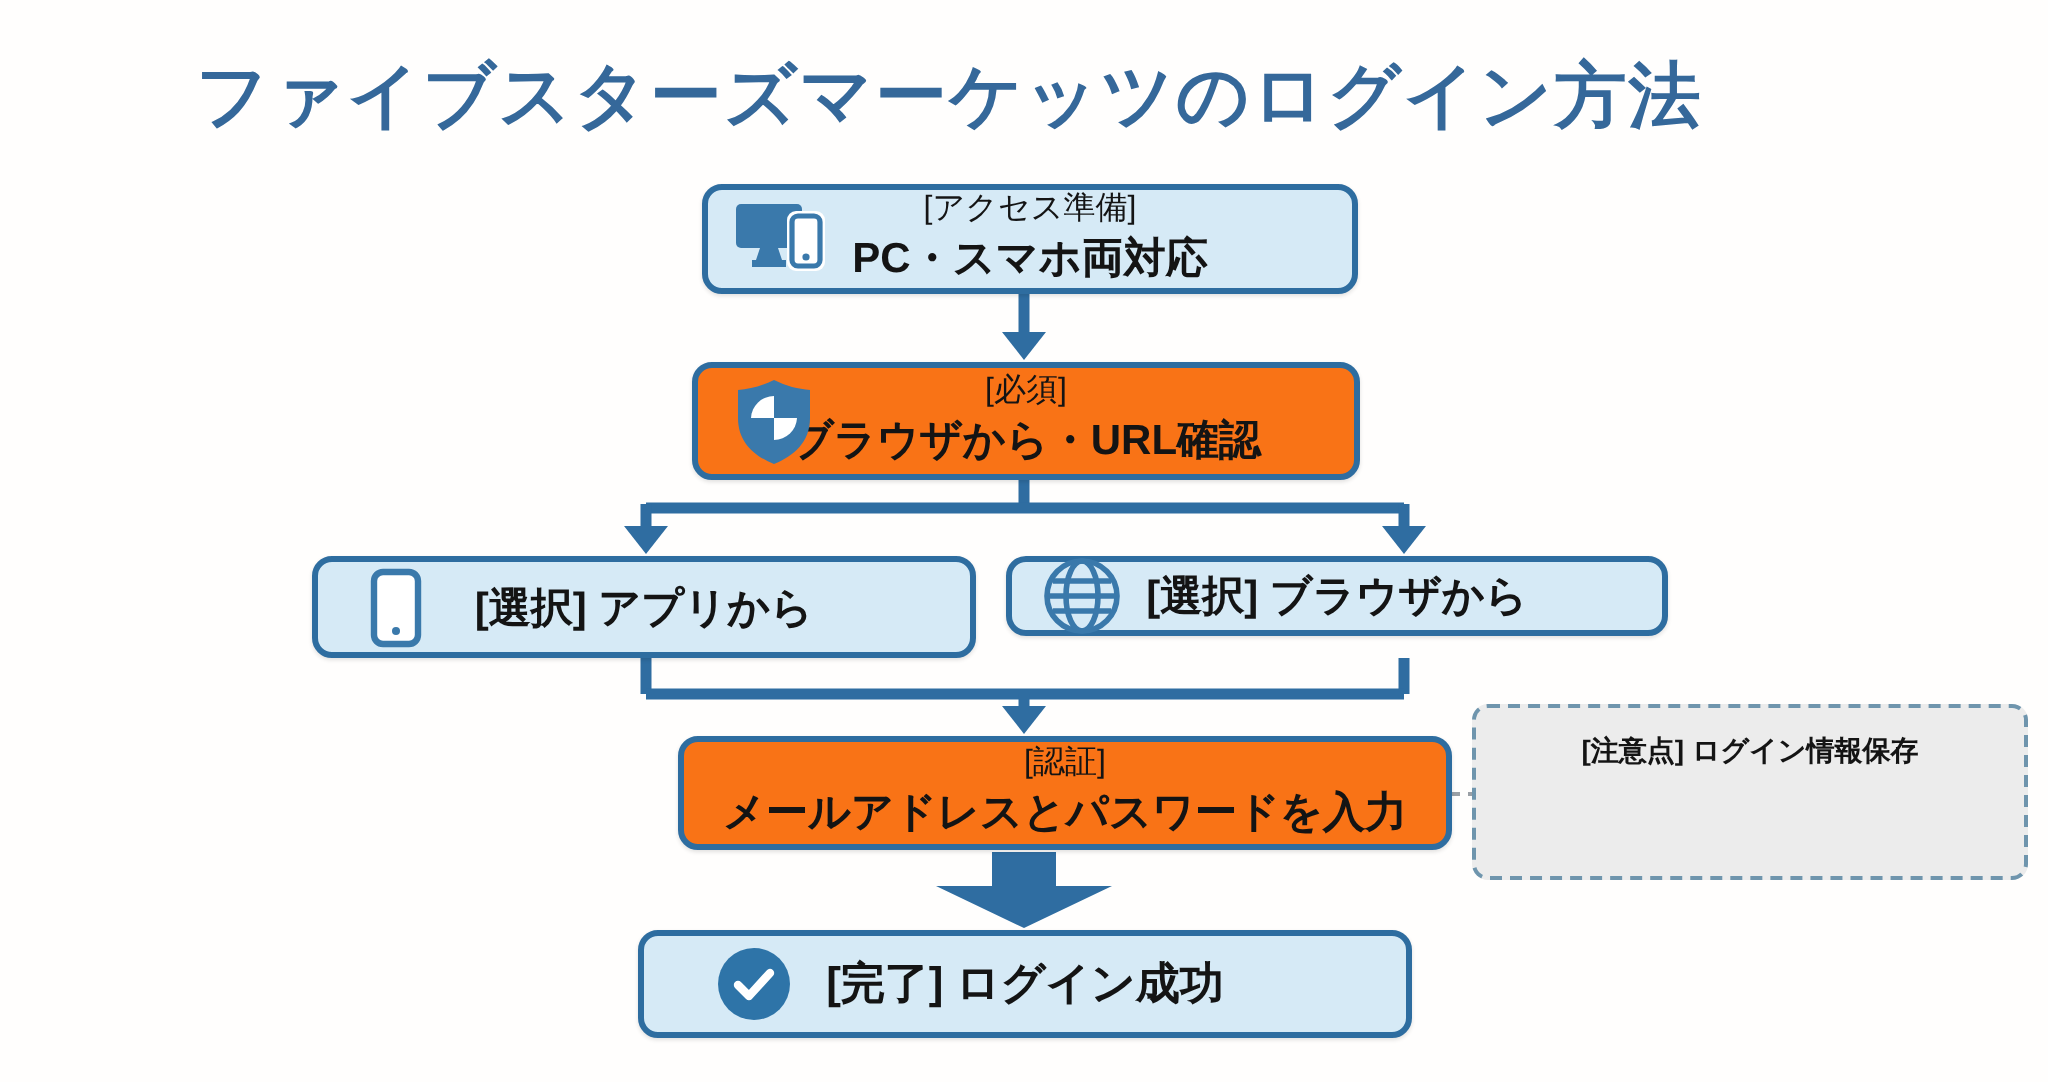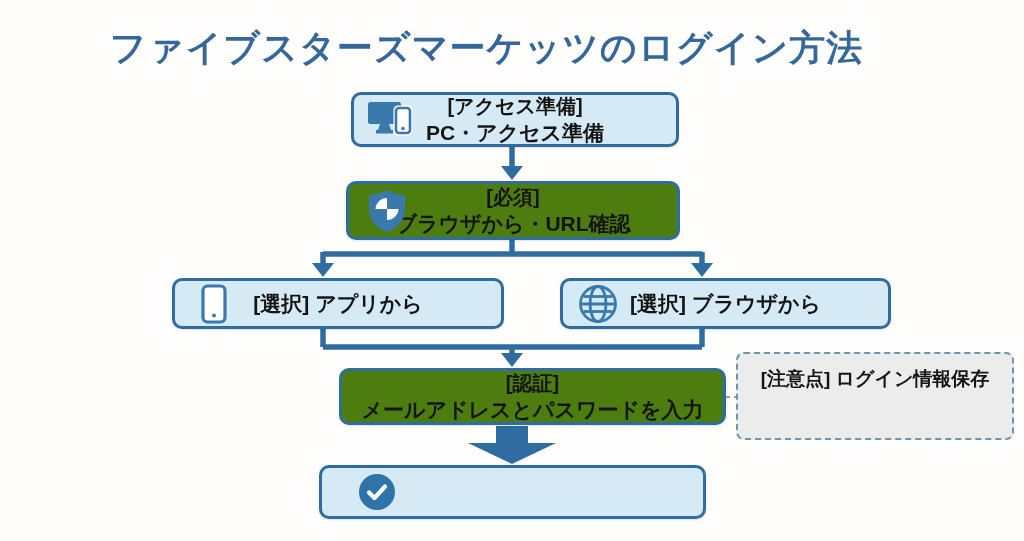--- a/index.html
+++ b/index.html
@@ -1,40 +1,40 @@
 <!DOCTYPE html>
 <html><head>
 <meta charset="utf-8">
 <style>
   html,body{margin:0;padding:0;background:#fffefd;}
   *{box-sizing:border-box;}
   body{font-family:"Liberation Sans","DejaVu Sans",sans-serif;}
   .canvas{position:relative;width:1024px;height:541px;background:#fffefd;overflow:hidden;}
-  .title{position:absolute;left:12px;top:24px;width:949px;text-align:center;
+  .title{position:absolute;left:0;top:24px;width:949px;text-align:center;
          font-size:36px;font-weight:800;color:#35689a;letter-spacing:1px;}
   svg.connectors{position:absolute;left:0;top:0;z-index:1;}
   .node{position:absolute;z-index:2;border:3px solid #2e6da0;border-radius:10px;
         display:flex;align-items:center;justify-content:center;
         box-shadow:0 1px 2px rgba(0,0,0,0.12);}
   .node .icon{position:absolute;top:50%;transform:translateY(-50%);display:flex;align-items:center;}
   .blue-fill{background:#d6eaf6;}
-  .gray-fill{background:#4d7c0f;justify-content:flex-end;}
+  .gray-fill{background:#f97316;justify-content:flex-end;}
   .txt{width:100%;text-align:center;color:#141414;line-height:1.3;}
-  .tag-line{font-size:20px;font-weight:700;}
+  .tag-line{font-size:16px;font-weight:400;}
   .main-line{font-size:21px;font-weight:700;}
   .single-line{font-size:21px;font-weight:700;color:#141414;width:100%;text-align:center;}
   .note{position:absolute;z-index:2;background:#ececec;border:2px dashed #6f95ad;border-radius:8px;
         padding:12px 6px 8px 6px;text-align:center;color:#141414;}
-  .note-title{font-size:19px;font-weight:700;line-height:1.35;text-align:center;}
+  .note-title{font-size:14px;font-weight:700;line-height:1.35;text-align:center;}
   .note-sub{font-size:13px;font-weight:700;line-height:1.45;}
   
   #box-access {left:351px;top:92px;width:328px;height:55px;}
   #box-required{left:346px;top:181px;width:334px;height:59px;}
-  #box-app    {left:156px;top:278px;width:332px;height:51px;margin-left:16px;}
-  #box-browser{left:560px;top:278px;width:331px;height:51px;}
+  #box-app    {left:156px;top:278px;width:332px;height:51px;}
+  #box-browser{left:503px;top:278px;width:331px;height:40px;}
   #box-auth   {left:319px;top:368px;width:387px;height:57px;margin-left:20px;}
   #box-note   {left:736px;top:352px;width:278px;height:88px;}
   #box-done   {left:319px;top:465px;width:387px;height:54px;}
 </style>
 </head>
 <body>
 
 <div class="canvas">
 
   <div class="title">ファイブスターズマーケッツのログイン方法</div>
@@ -72,21 +72,21 @@
         <rect x="1" y="1" width="33" height="22" rx="2.5" fill="#3a79ab"></rect>
         <path d="M13 23 L22 23 L24 29 L11 29 Z" fill="#3a79ab"></path>
         <rect x="9" y="29" width="17" height="3.5" fill="#3a79ab"></rect>
         <rect x="26.5" y="4.5" width="19" height="30" rx="4.5" fill="#ffffff"></rect>
         <rect x="29" y="7" width="14" height="25" rx="3" fill="#ffffff" stroke="#3a79ab" stroke-width="2.6"></rect>
         <circle cx="36" cy="27.5" r="1.8" fill="#3a79ab"></circle>
       </svg>
     </span>
     <div class="txt">
       <div class="tag-line">[アクセス準備]</div>
-      <div class="main-line">PC・アクセス準備</div>
+      <div class="main-line">PC・スマホ両対応</div>
     </div>
   </div>
 
   <div class="node gray-fill" id="box-required">
     <span class="icon" style="left:18px">
       <svg width="40" height="44" viewBox="0 0 40 44">
         <path d="M20 1 C26 4 32 5.5 38 6 L38 20 C38 32 30 39 20 43 C10 39 2 32 2 20 L2 6 C8 5.5 14 4 20 1 Z" fill="#3a79ab"></path>
         <path d="M20 20 L20 9 A11.5 11.5 0 0 0 8.5 20 Z" fill="#ffffff"></path>
         <path d="M20 20 L20 31 A11.5 11.5 0 0 0 31.5 20 Z" fill="#ffffff"></path>
       </svg>
@@ -133,15 +133,16 @@
     <div class="note-title">[注意点] ログイン情報保存</div>
   </div>
 
   <div class="node blue-fill" id="box-done">
     <span class="icon" style="left:36px">
       <svg width="38" height="38" viewBox="0 0 38 38">
         <circle cx="19" cy="19" r="18" fill="#2e74a8"></circle>
         <path d="M11 19.5 L16.5 25 L27 13.5" stroke="#ffffff" stroke-width="4.2" fill="none" stroke-linecap="round" stroke-linejoin="round"></path>
       </svg>
     </span>
+    <div class="single-line" style="font-size:22px">[完了] ログイン成功</div>
   </div>
 
 </div>
 
 </body></html>

